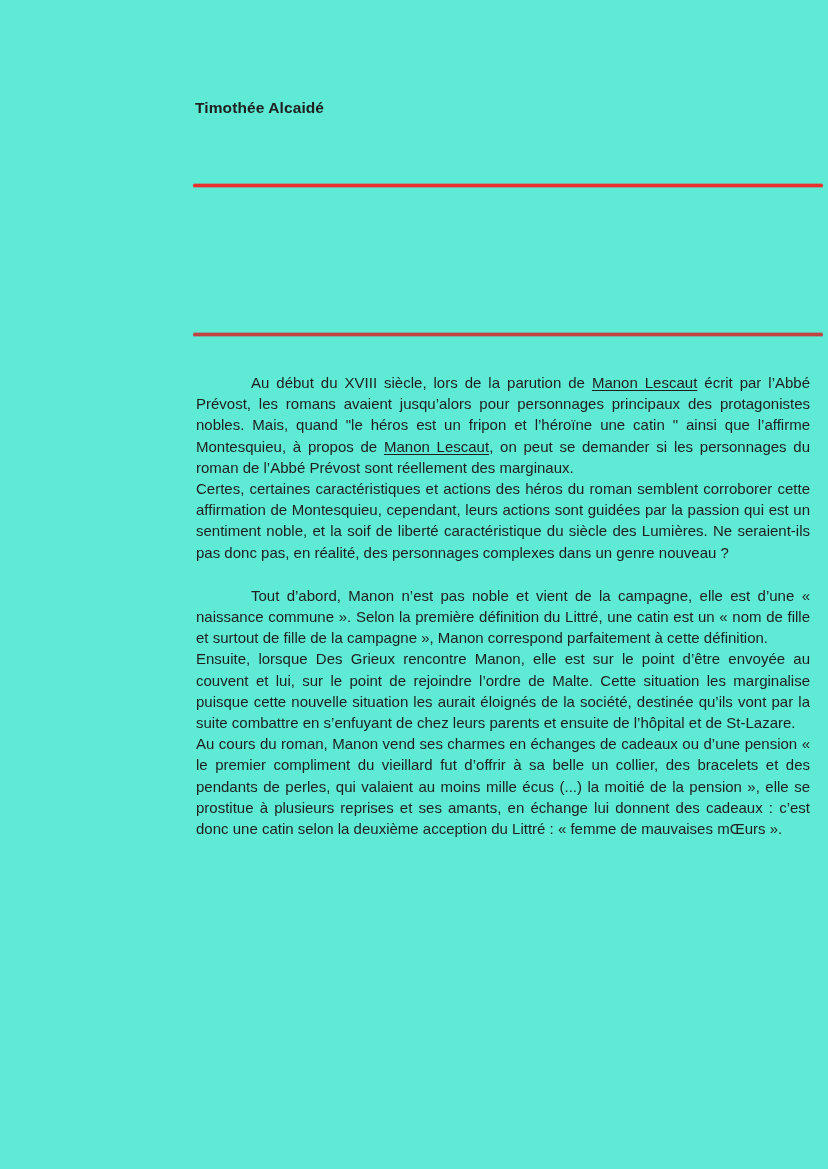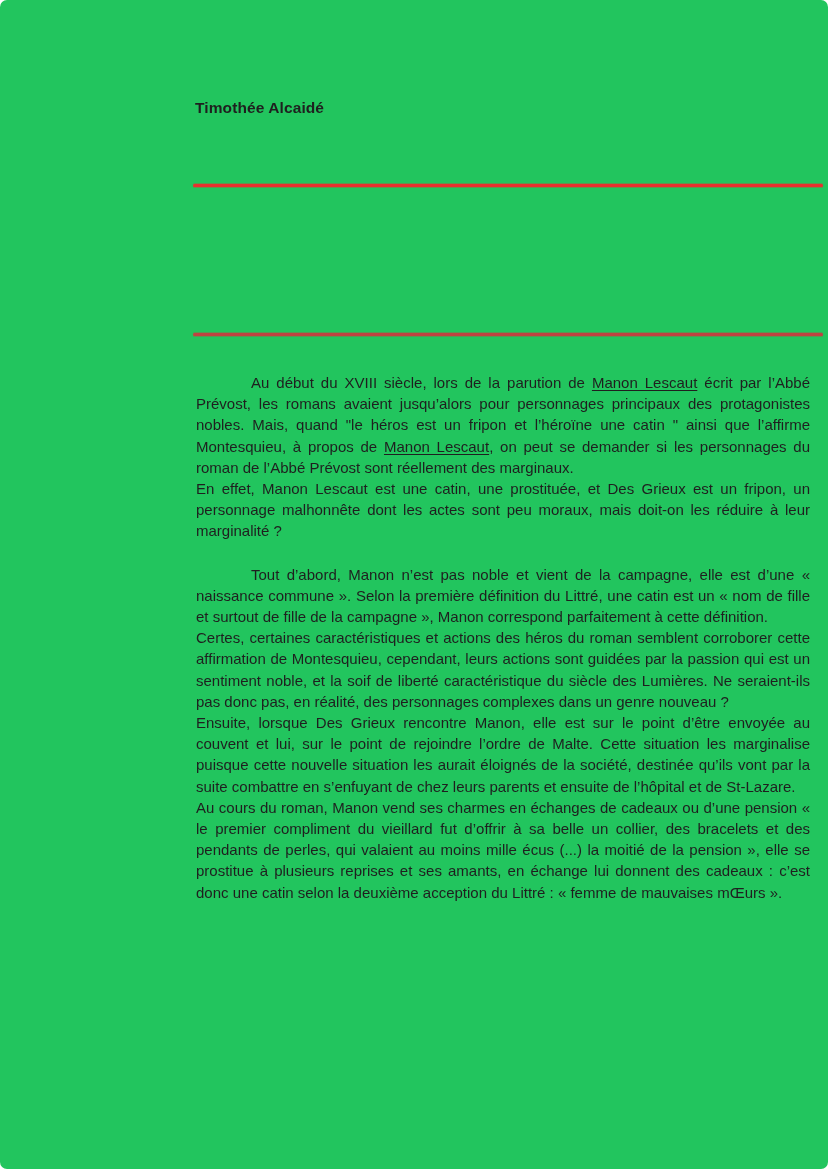--- a/index.html
+++ b/index.html
@@ -82,30 +82,29 @@
     margin-top: 22px;
   }
   .bodytext .u {
     text-decoration: underline;
     text-underline-offset: 2px;
   }
 </style>
 </head>
 <body>
 
-<div class="page" style="background: #22c55e; color: rgb(31, 31, 31); border-radius: 7px;">
+<div class="page" style="background: #5eead4; color: rgb(31, 31, 31);">
   <div class="author">Timothée Alcaidé</div>
 
 
 
   <div class="divider divider-top" style="background: rgb(232, 48, 46);"></div>
 
   <div class="divider divider-bottom" style="background: rgb(191, 67, 64);"></div>
 
   <div class="bodytext" id="essay-body">
       <p class="para indent"><span>Au début du XVIII siècle, lors de la parution de </span><span class="u">Manon Lescaut</span><span> écrit par l’Abbé Prévost, les romans avaient jusqu’alors pour personnages principaux des protagonistes nobles. Mais, quand "le héros est un fripon et l’héroïne une catin " ainsi que l’affirme Montesquieu, à propos de </span><span class="u">Manon Lescaut</span><span>, on peut se demander si les personnages du roman de l’Abbé Prévost sont réellement des marginaux.</span></p>
-      <p class="para"><span>En effet, Manon Lescaut est une catin, une prostituée, et Des Grieux est un fripon, un personnage malhonnête dont les actes sont peu moraux, mais doit-on les réduire à leur marginalité ?</span></p>
+      <p class="para"><span>Certes, certaines caractéristiques et actions des héros du roman semblent corroborer cette affirmation de Montesquieu, cependant, leurs actions sont guidées par la passion qui est un sentiment noble, et la soif de liberté caractéristique du siècle des Lumières. Ne seraient-ils pas donc pas, en réalité, des personnages complexes dans un genre nouveau ?</span></p>
       <p class="para indent gap"><span>Tout d’abord, Manon n’est pas noble et vient de la campagne, elle est d’une « naissance commune ». Selon la première définition du Littré, une catin est un « nom de fille et surtout de fille de la campagne », Manon correspond parfaitement à cette définition.</span></p>
-      <p class="para"><span>Certes, certaines caractéristiques et actions des héros du roman semblent corroborer cette affirmation de Montesquieu, cependant, leurs actions sont guidées par la passion qui est un sentiment noble, et la soif de liberté caractéristique du siècle des Lumières. Ne seraient-ils pas donc pas, en réalité, des personnages complexes dans un genre nouveau ?</span></p>
       <p class="para"><span>Ensuite, lorsque Des Grieux rencontre Manon, elle est sur le point d’être envoyée au couvent et lui, sur le point de rejoindre l’ordre de Malte. Cette situation les marginalise puisque cette nouvelle situation les aurait éloignés de la société, destinée qu’ils vont par la suite combattre en s’enfuyant de chez leurs parents et ensuite de l’hôpital et de St-Lazare.</span></p>
       <p class="para"><span>Au cours du roman, Manon vend ses charmes en échanges de cadeaux ou d’une pension « le premier compliment du vieillard fut d’offrir à sa belle un collier, des bracelets et des pendants de perles, qui valaient au moins mille écus (...) la moitié de la pension », elle se prostitue à plusieurs reprises et ses amants, en échange lui donnent des cadeaux : c’est donc une catin selon la deuxième acception du Littré : « femme de mauvaises mŒurs ».</span></p>
     </div>
 </div>
 
 </body></html>

